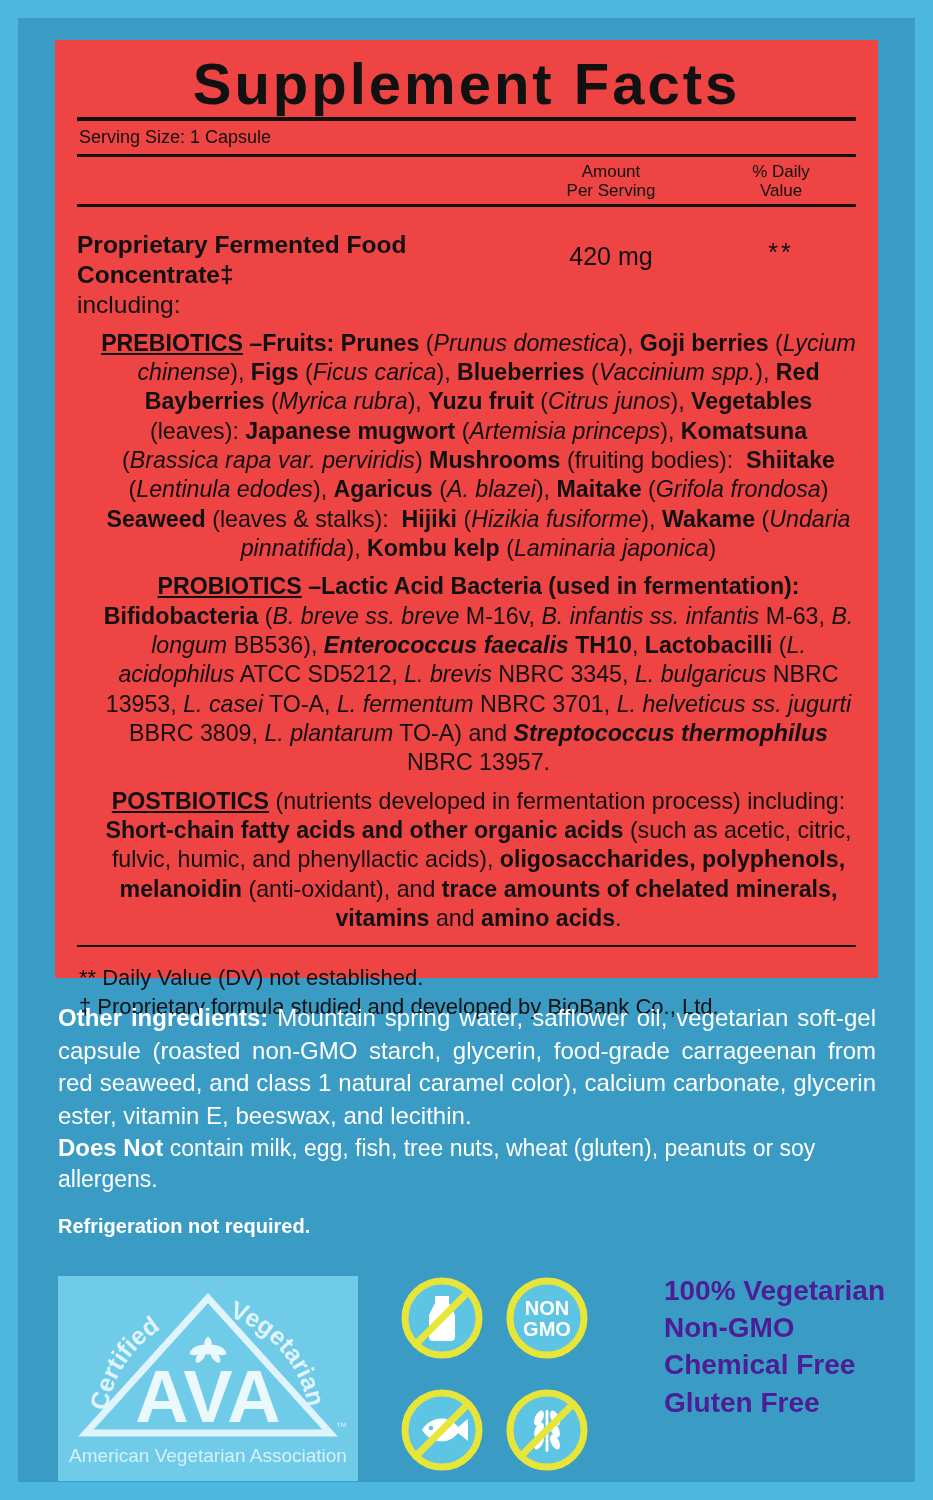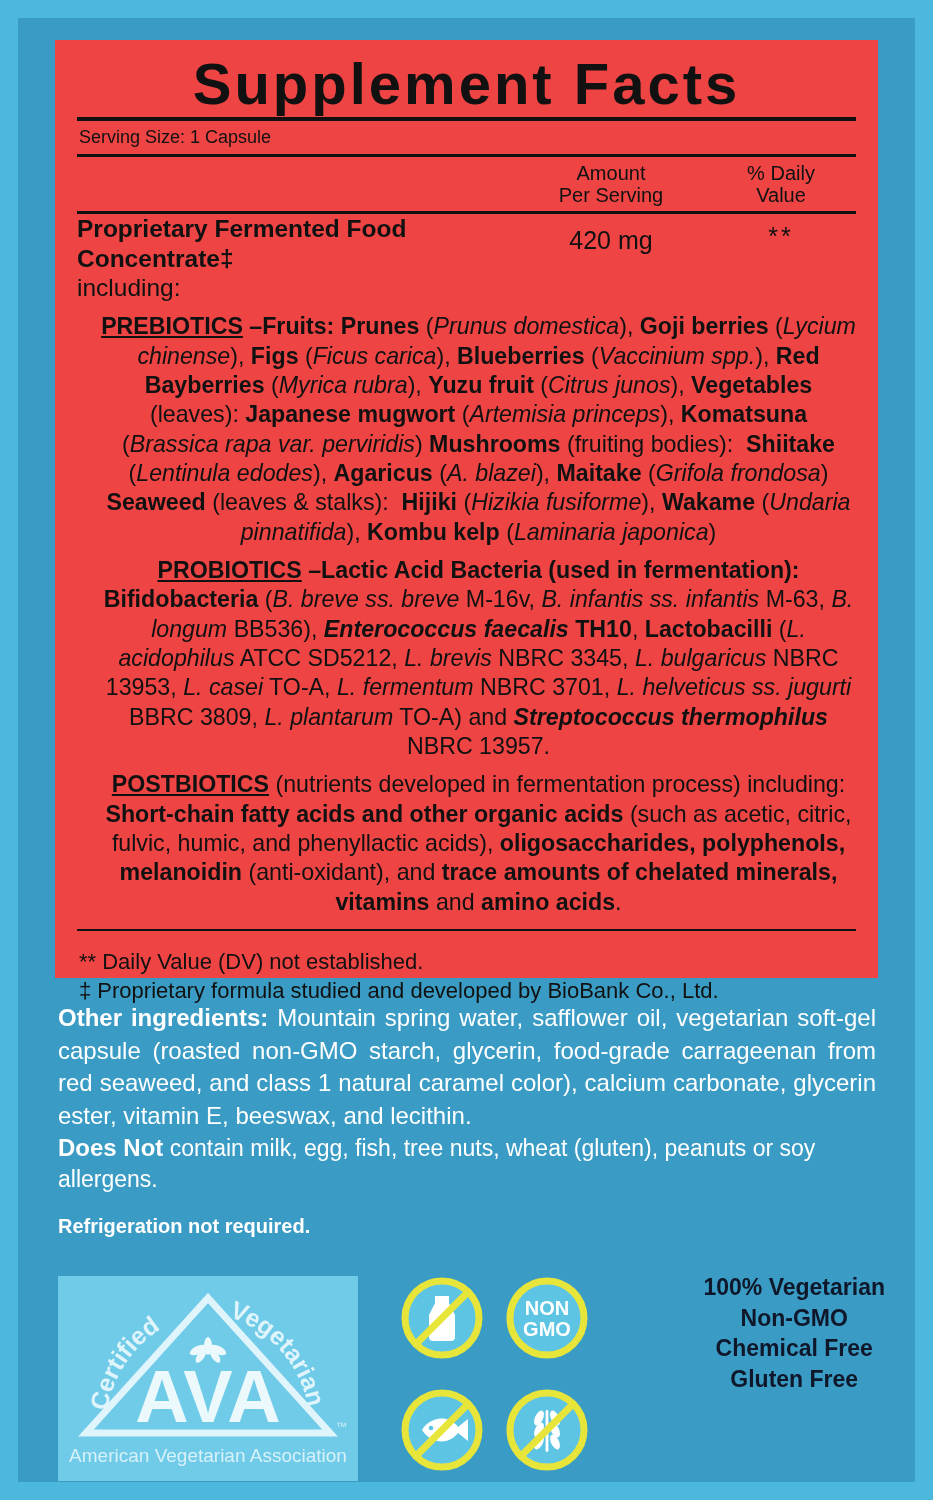--- a/index.html
+++ b/index.html
@@ -62,31 +62,31 @@
     padding: 6px 0 6px 2px;
   }
 
   .col-head {
     display: flex;
     justify-content: flex-end;
     padding: 5px 0 4px 0;
   }
   .col-head .ch {
     text-align: center;
-    font-size: 20px;
+    font-size: 17px;
     line-height: 1.12;
     color: #111;
   }
   .ch-amount { width: 190px; }
   .ch-dv { width: 150px; }
 
   .blend-row {
     display: flex;
     align-items: flex-start;
-    padding-top: 0;
+    padding-top: 23px;
   }
   .blend-name {
     flex: 1;
     font-size: 24.5px;
     font-weight: bold;
     line-height: 1.22;
     color: #111;
   }
   .blend-name .incl { font-weight: normal; }
   .blend-amt {
@@ -194,24 +194,24 @@
   .ic-tl { left: 0;   top: 0;   }
   .ic-tr { left: 105px; top: 0; }
   .ic-bl { left: 0;   top: 112px; }
   .ic-br { left: 105px; top: 112px; }
   .icon-cell svg { display: block; width: 88px; height: 88px; }
 
   .claims {
     position: absolute;
     right: 48px;
     top: 0px;
-    text-align: center;
-    color: #0f172a;
-    font-weight: bold;
-    font-size: 23px;
+    text-align: left;
+    color: #4c1d95;
+    font-weight: bold;
+    font-size: 28px;
     line-height: 1.33;
   }
   .claims div { white-space: nowrap; }
 </style>
 </head>
 <body>
 
 <div class="label">
 
   <div class="facts-panel">

